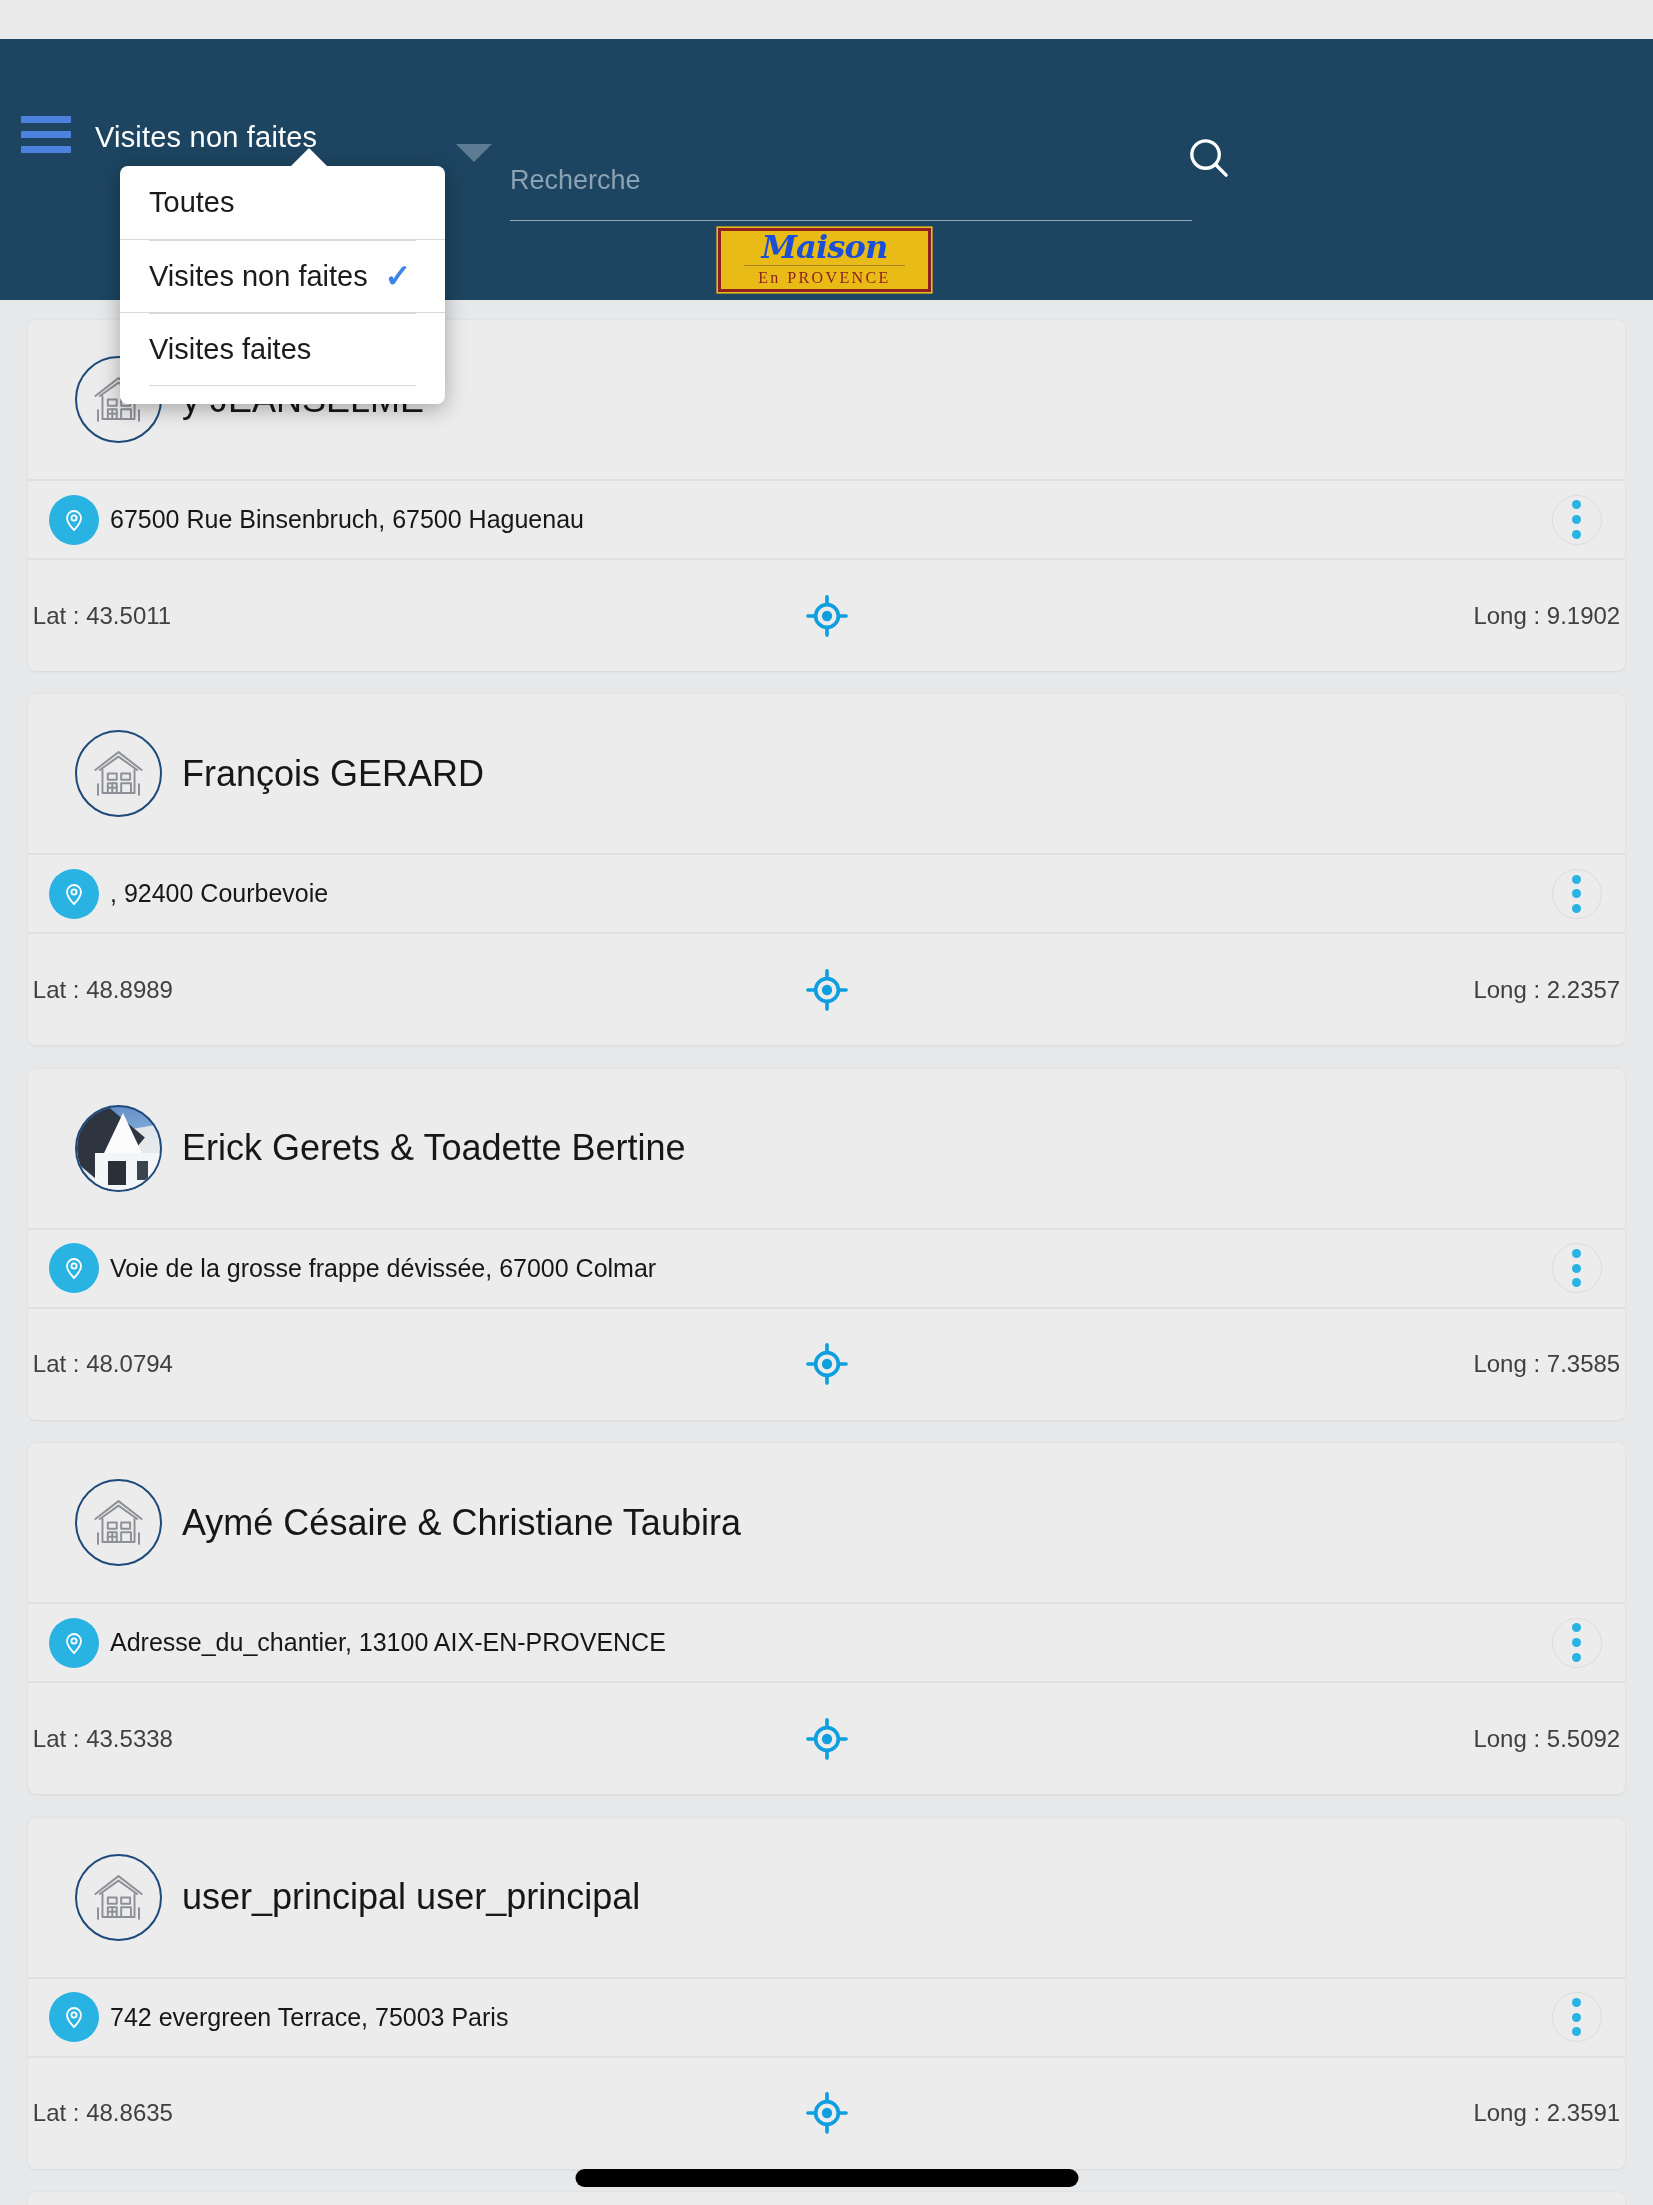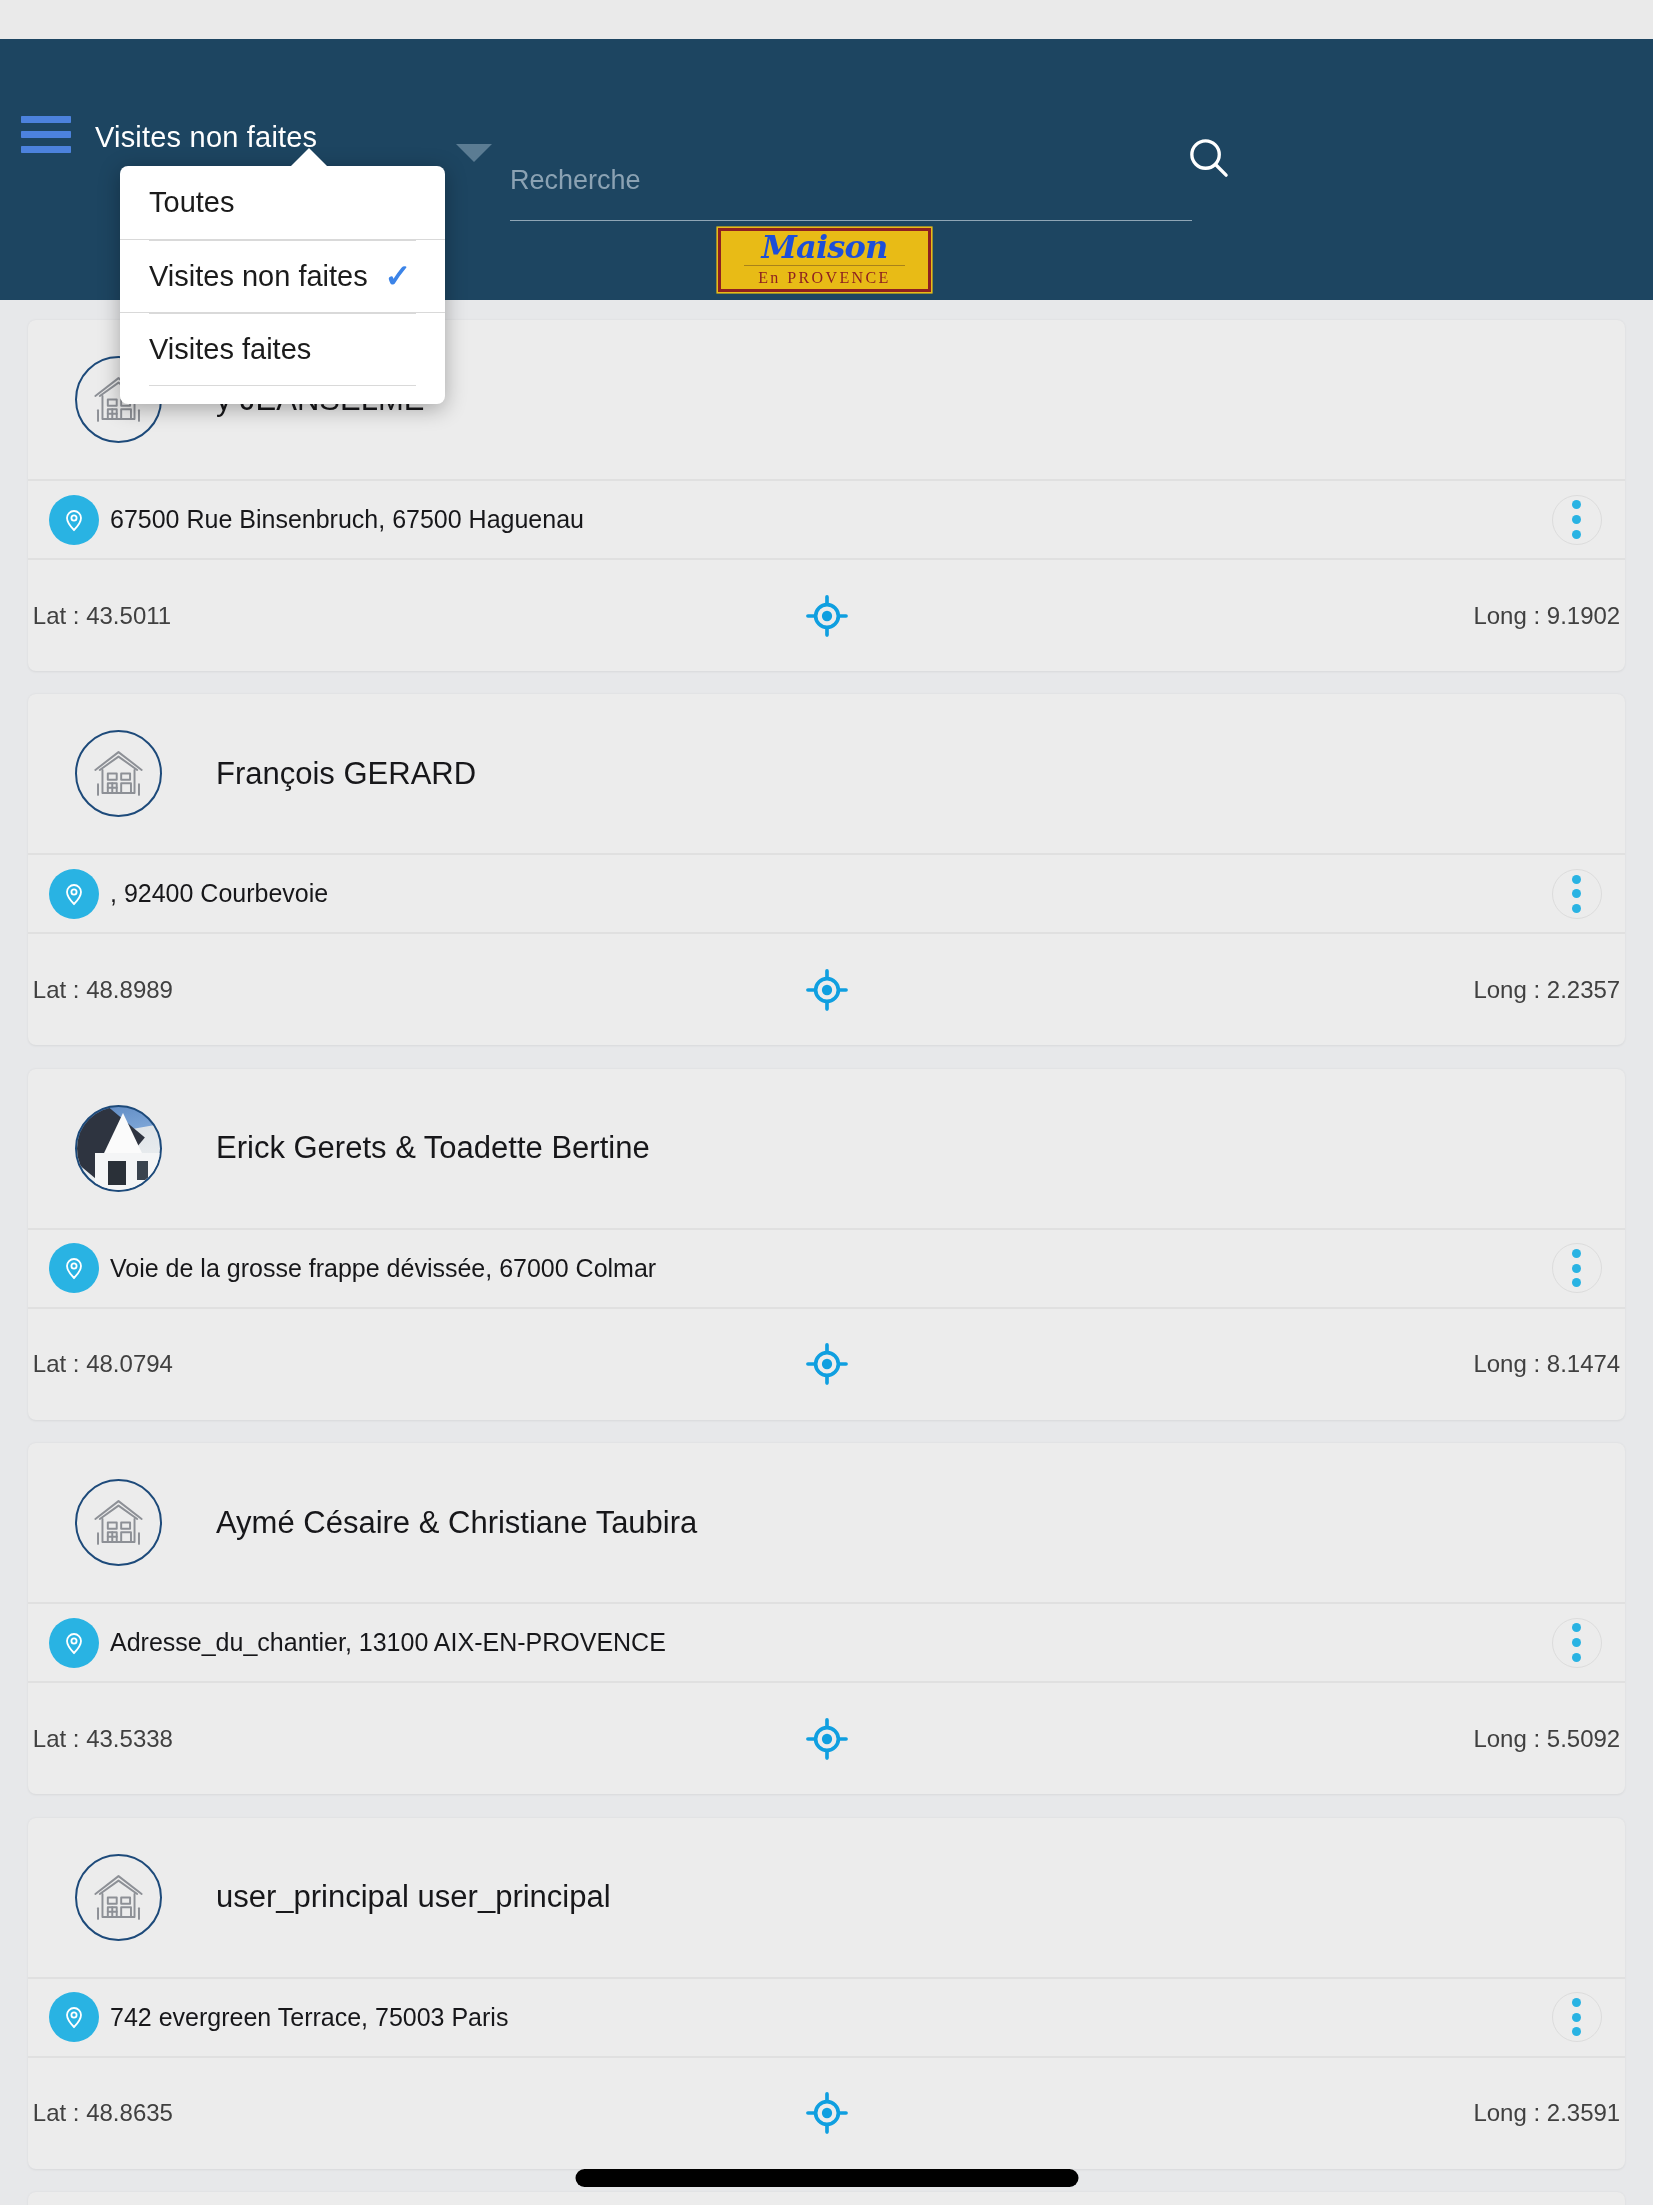--- a/index.html
+++ b/index.html
@@ -281,23 +281,23 @@
     background: #2a3038;
   }
   .photo-win2 {
     position: absolute;
     left: 60px; bottom: 9.7px;
     width: 11.3px; height: 19.4px;
     background: #3a444f;
   }
 
   .card-name {
-    font-size: 31px;
+    font-size: 36px;
     color: #17171a;
-    margin-left: 54px;
+    margin-left: 20px;
     white-space: nowrap;
   }
 
   .card-addr {
     position: relative;
     height: 81px;
     border-top: 2.4px solid #e0e0e0;
     border-bottom: 2.4px solid #e0e0e0;
     display: flex;
     align-items: center;
@@ -573,21 +573,21 @@
         <span class="gps">
           <svg viewBox="0 0 24 24" fill="none" stroke="#0f9fe0" stroke-width="2" stroke-linecap="round">
             <circle cx="12" cy="12" r="6.2"></circle>
             <circle cx="12" cy="12" r="2.8" fill="#0f9fe0" stroke="none"></circle>
             <line x1="12" y1="1.6" x2="12" y2="5.2"></line>
             <line x1="12" y1="18.8" x2="12" y2="22.4"></line>
             <line x1="1.6" y1="12" x2="5.2" y2="12"></line>
             <line x1="18.8" y1="12" x2="22.4" y2="12"></line>
           </svg>
         </span>
-        <span class="coord">Long : 8.1474</span>
+        <span class="coord">Long : 7.3585</span>
       </div>
     </div>
 
     <div class="card">
       <div class="card-head">
         <div class="avatar">
           <svg viewBox="0 0 64 64" fill="none" stroke="#8d9096" stroke-width="2.2" stroke-linejoin="round" stroke-linecap="round">
             <path d="M6 28 L32 8 L58 28"></path>
             <path d="M11 28 L32 13 L53 28"></path>
             <path d="M14 28 L14 54 L50 54 L50 28"></path>

